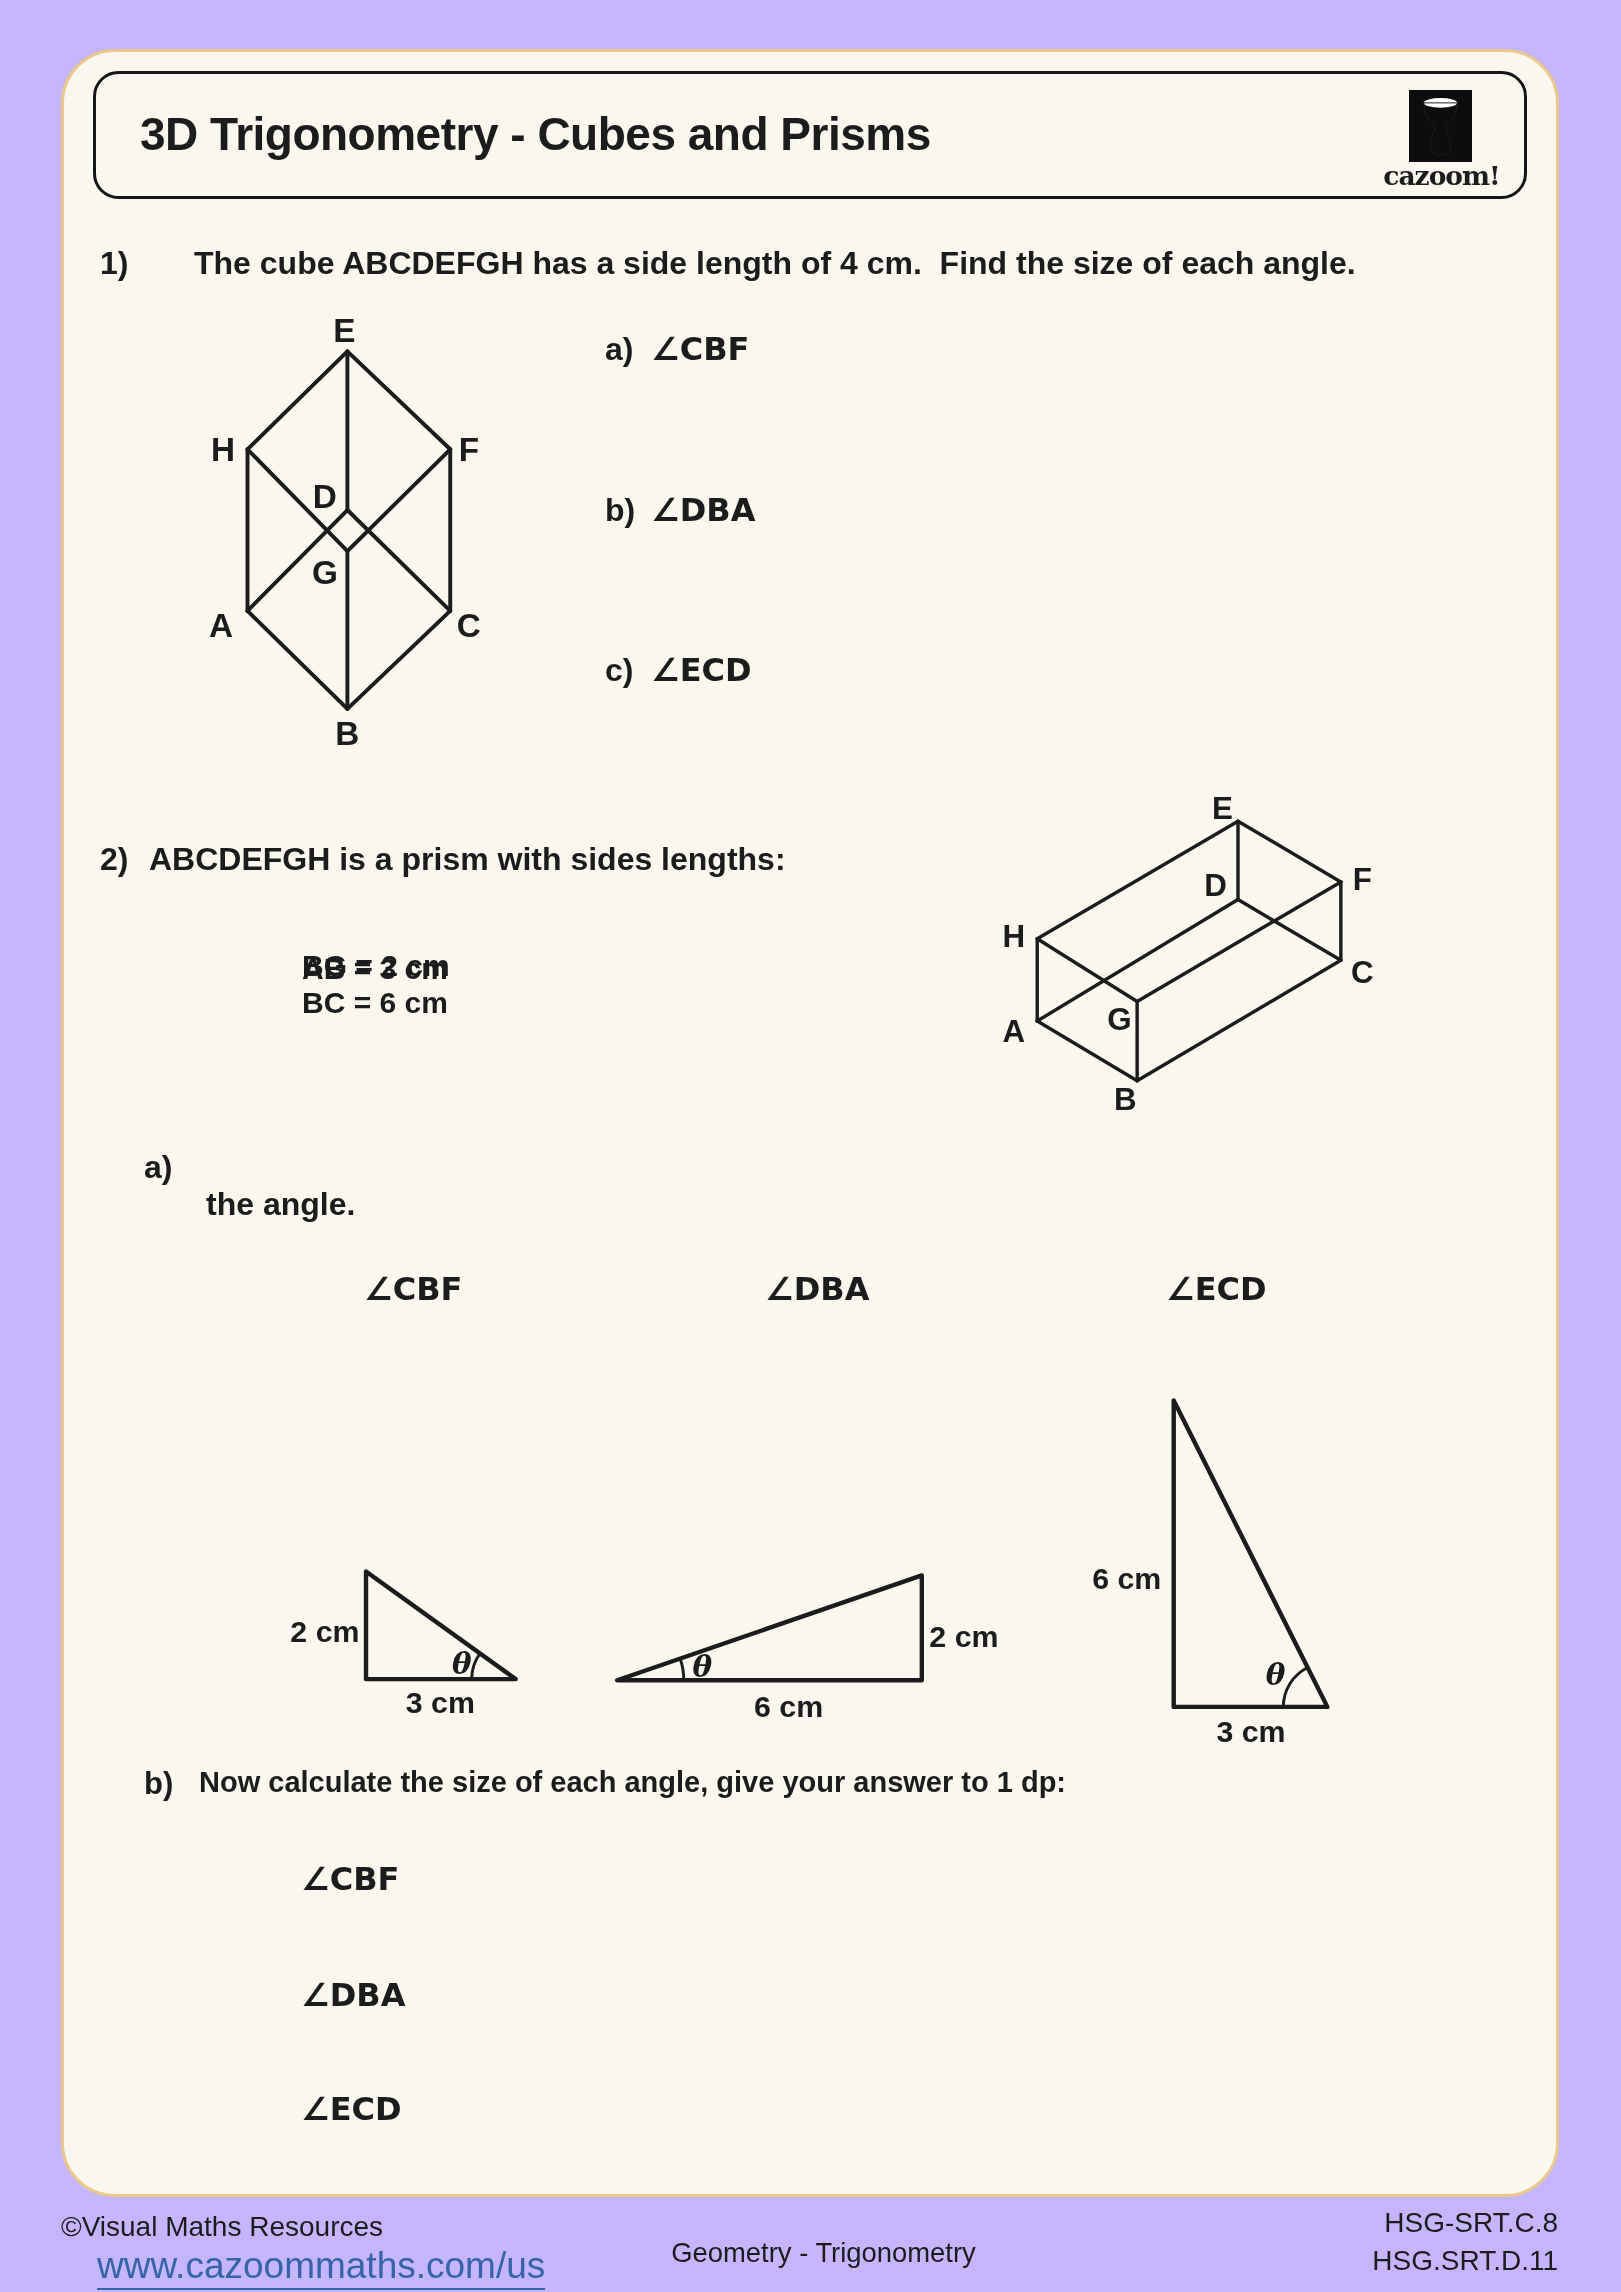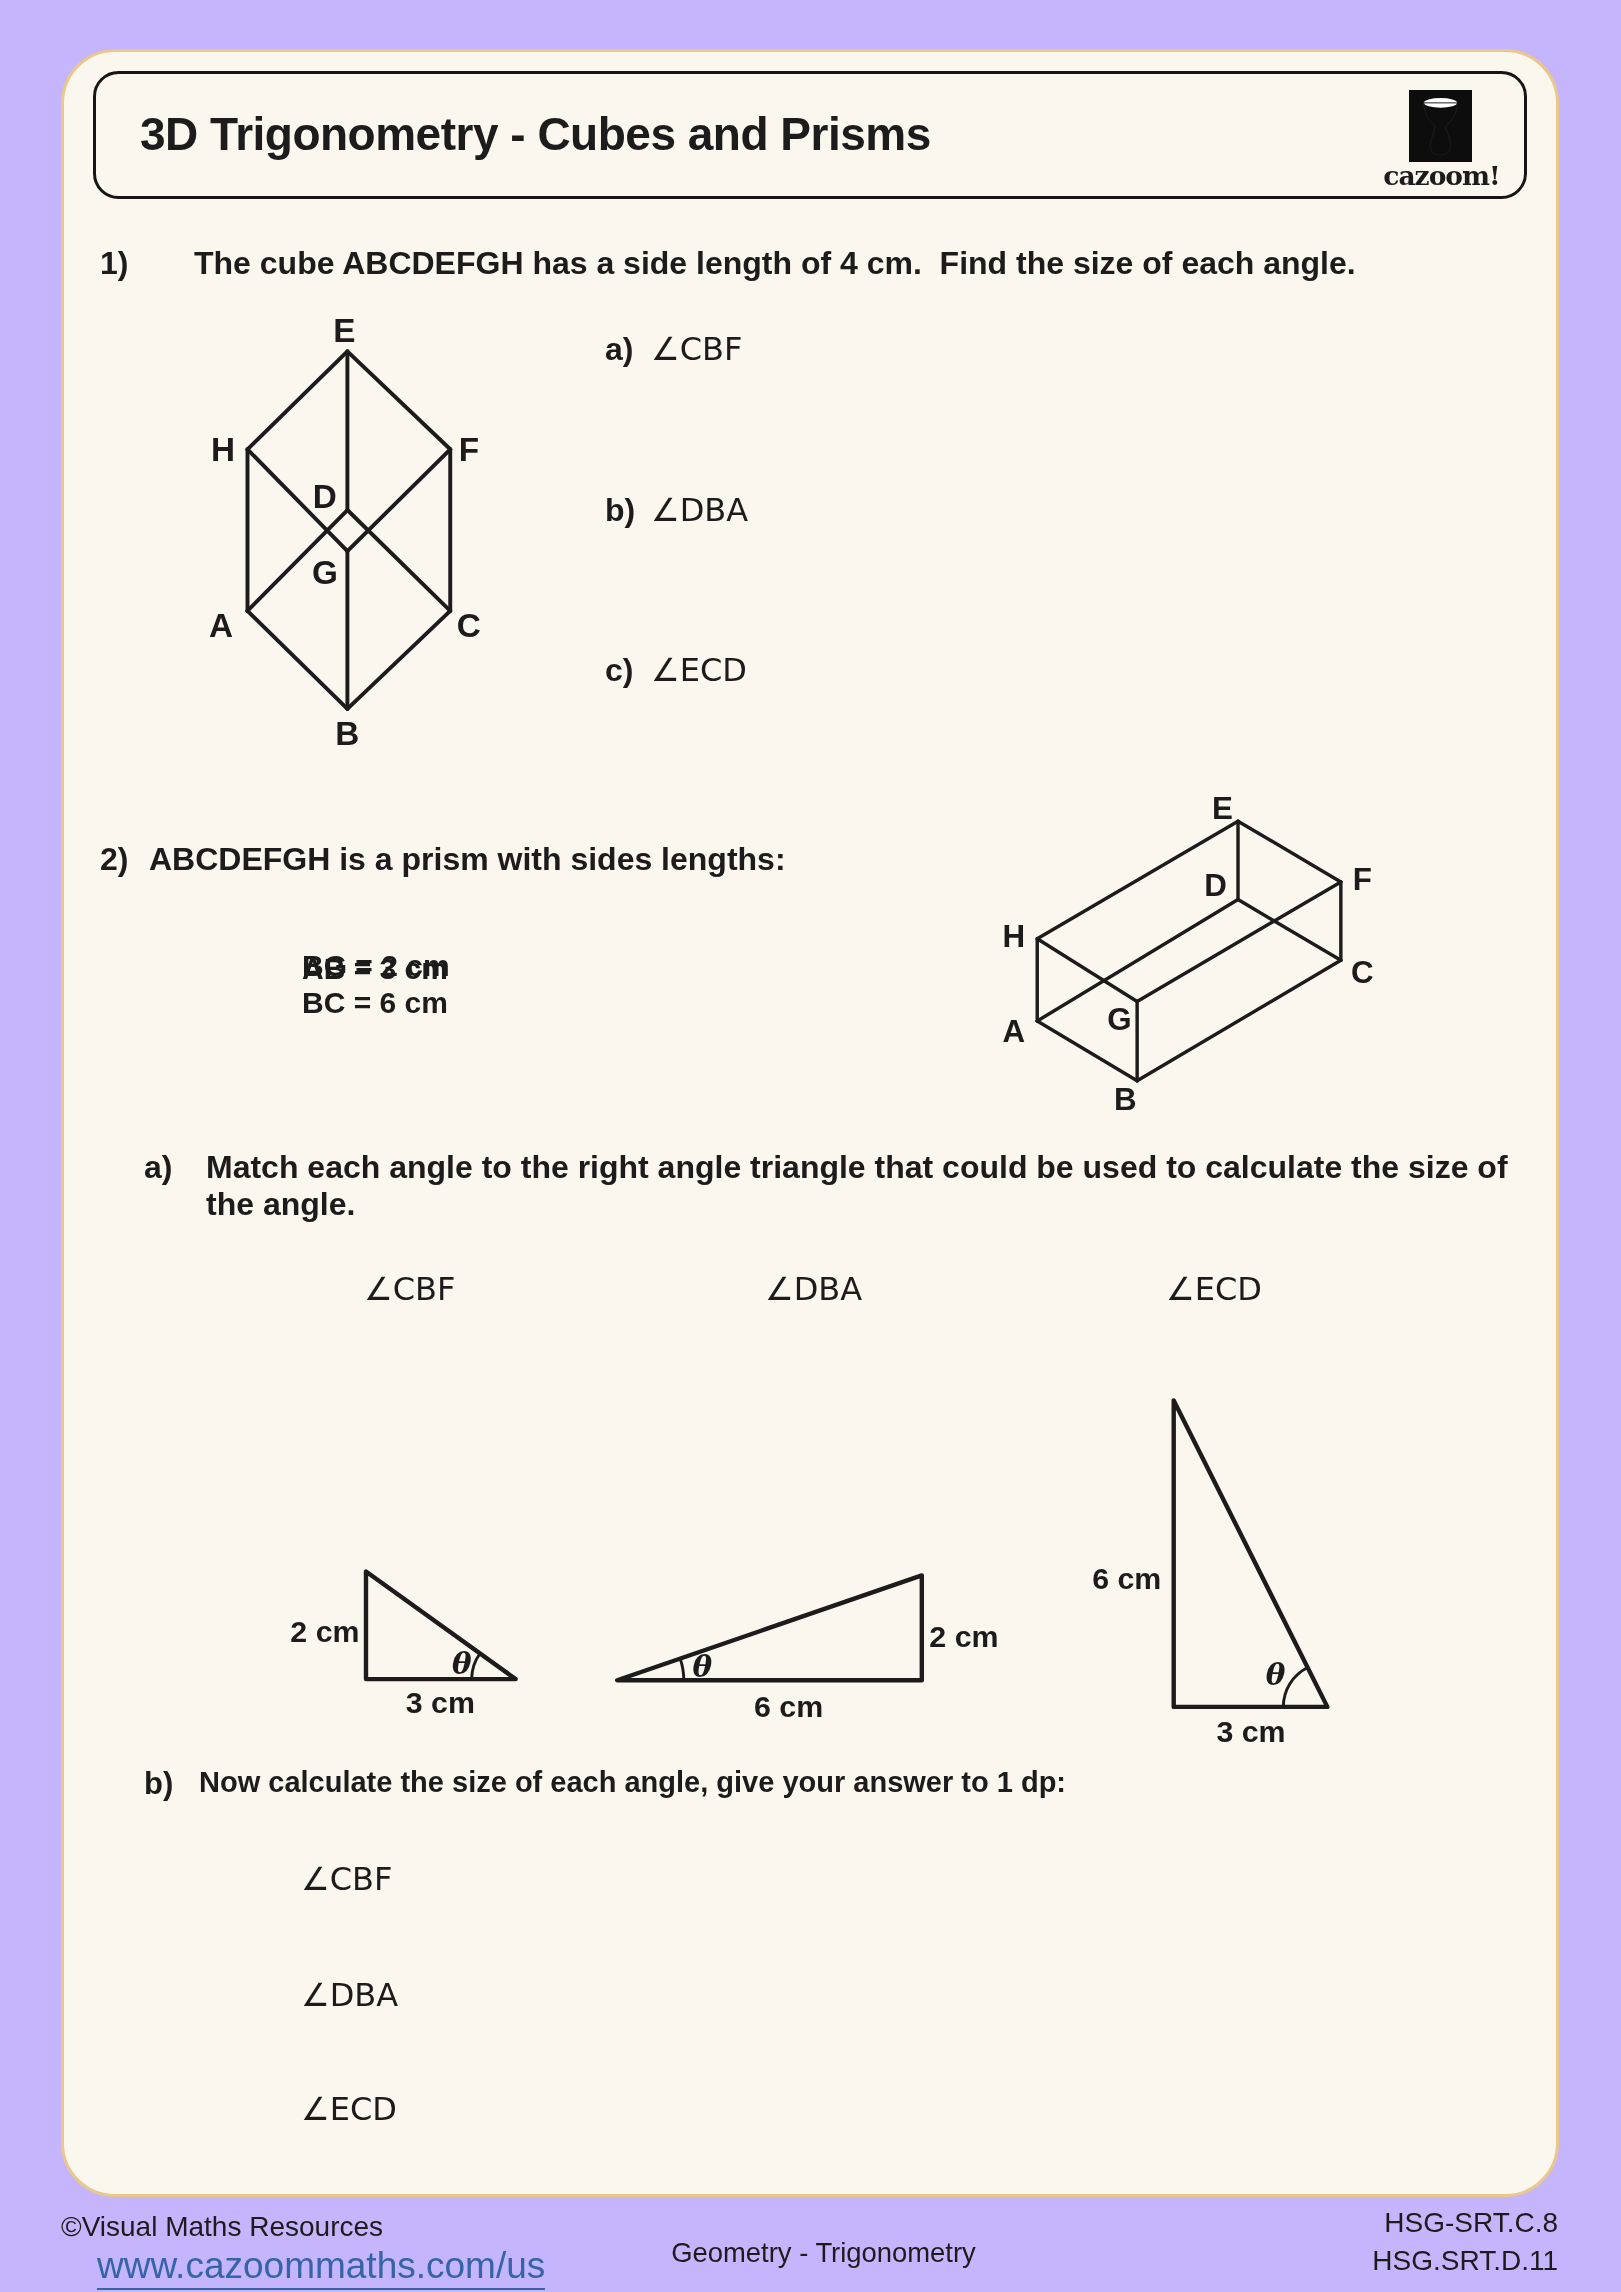--- a/index.html
+++ b/index.html
@@ -9,21 +9,21 @@
   .panel{left:61px;top:49px;width:1498px;height:2148px;border:3.9px solid #eac88c;
          border-radius:54px;background:#faf7ee;box-sizing:border-box;}
   .titlebox{left:93px;top:71px;width:1434px;height:128px;border:3.9px solid #161616;
             border-radius:25.5px;box-sizing:border-box;}
   .title{left:140px;top:107px;font-size:46px;font-weight:bold;letter-spacing:-0.5px;white-space:pre;}
   .logo-square{left:1409px;top:90px;width:63px;height:72px;background:#0d0d0d;}
   .logo-word{left:1380px;top:160px;width:123px;text-align:center;
              font-family:"DejaVu Serif",serif;font-weight:bold;font-size:26.5px;letter-spacing:-1px;}
   .qnum{font-size:32px;font-weight:bold;white-space:pre;}
   .prompt{font-size:32px;font-weight:bold;white-space:pre;}
-  .ang{font-family:"DejaVu Sans",sans-serif;font-size:32px;font-weight:normal;white-space:pre;}
+  .ang{font-family:"DejaVu Sans",sans-serif;font-size:32px;font-weight:bold;white-space:pre;}
   .side-len{font-size:30px;font-weight:bold;white-space:pre;}
   .footer-text{font-size:28px;}
   .footer-link{font-size:37px;color:#3565a8;border-bottom:2px solid #3565a8;padding-bottom:1px;margin-left:36px;}
   svg text{font-family:"Liberation Sans",sans-serif;font-weight:bold;fill:#1c1c1c;}
   svg .theta{font-family:"DejaVu Serif",serif;font-style:italic;font-weight:bold;}
   svg line, svg path{stroke:#1c1c1c;fill:none;}
 </style>
 </head>
 <body>
 
@@ -107,21 +107,20 @@
       <text x="380" y="203">C</text>
       <text x="138" y="333">B</text>
       <text x="24" y="263">A</text>
       <text x="24" y="166">H</text>
       <text x="230" y="114">D</text>
       <text x="132" y="251">G</text>
     </g>
   </svg>
 
   <span class="abs qnum" style="left:144px;top:1149px;">a)</span>
-  <span class="abs prompt" style="left:206px;top:1149px;">Match each angle to the right angle triangle that could be used to calculate the size of</span>
   <span class="abs prompt" style="left:206px;top:1186px;">the angle.</span>
 
   <span class="abs ang" style="left:364px;top:1270px;">∠CBF</span>
   <span class="abs ang" style="left:765px;top:1270px;">∠DBA</span>
   <span class="abs ang" style="left:1166px;top:1270px;">∠ECD</span>
 
   <svg class="abs" style="left:274px;top:1549px;" width="274" height="181" viewBox="0 0 280 185">
     <g stroke-width="4.5" stroke-linejoin="round">
       <path d="M94,23 L94,133 L247,133 Z"></path>
     </g>

